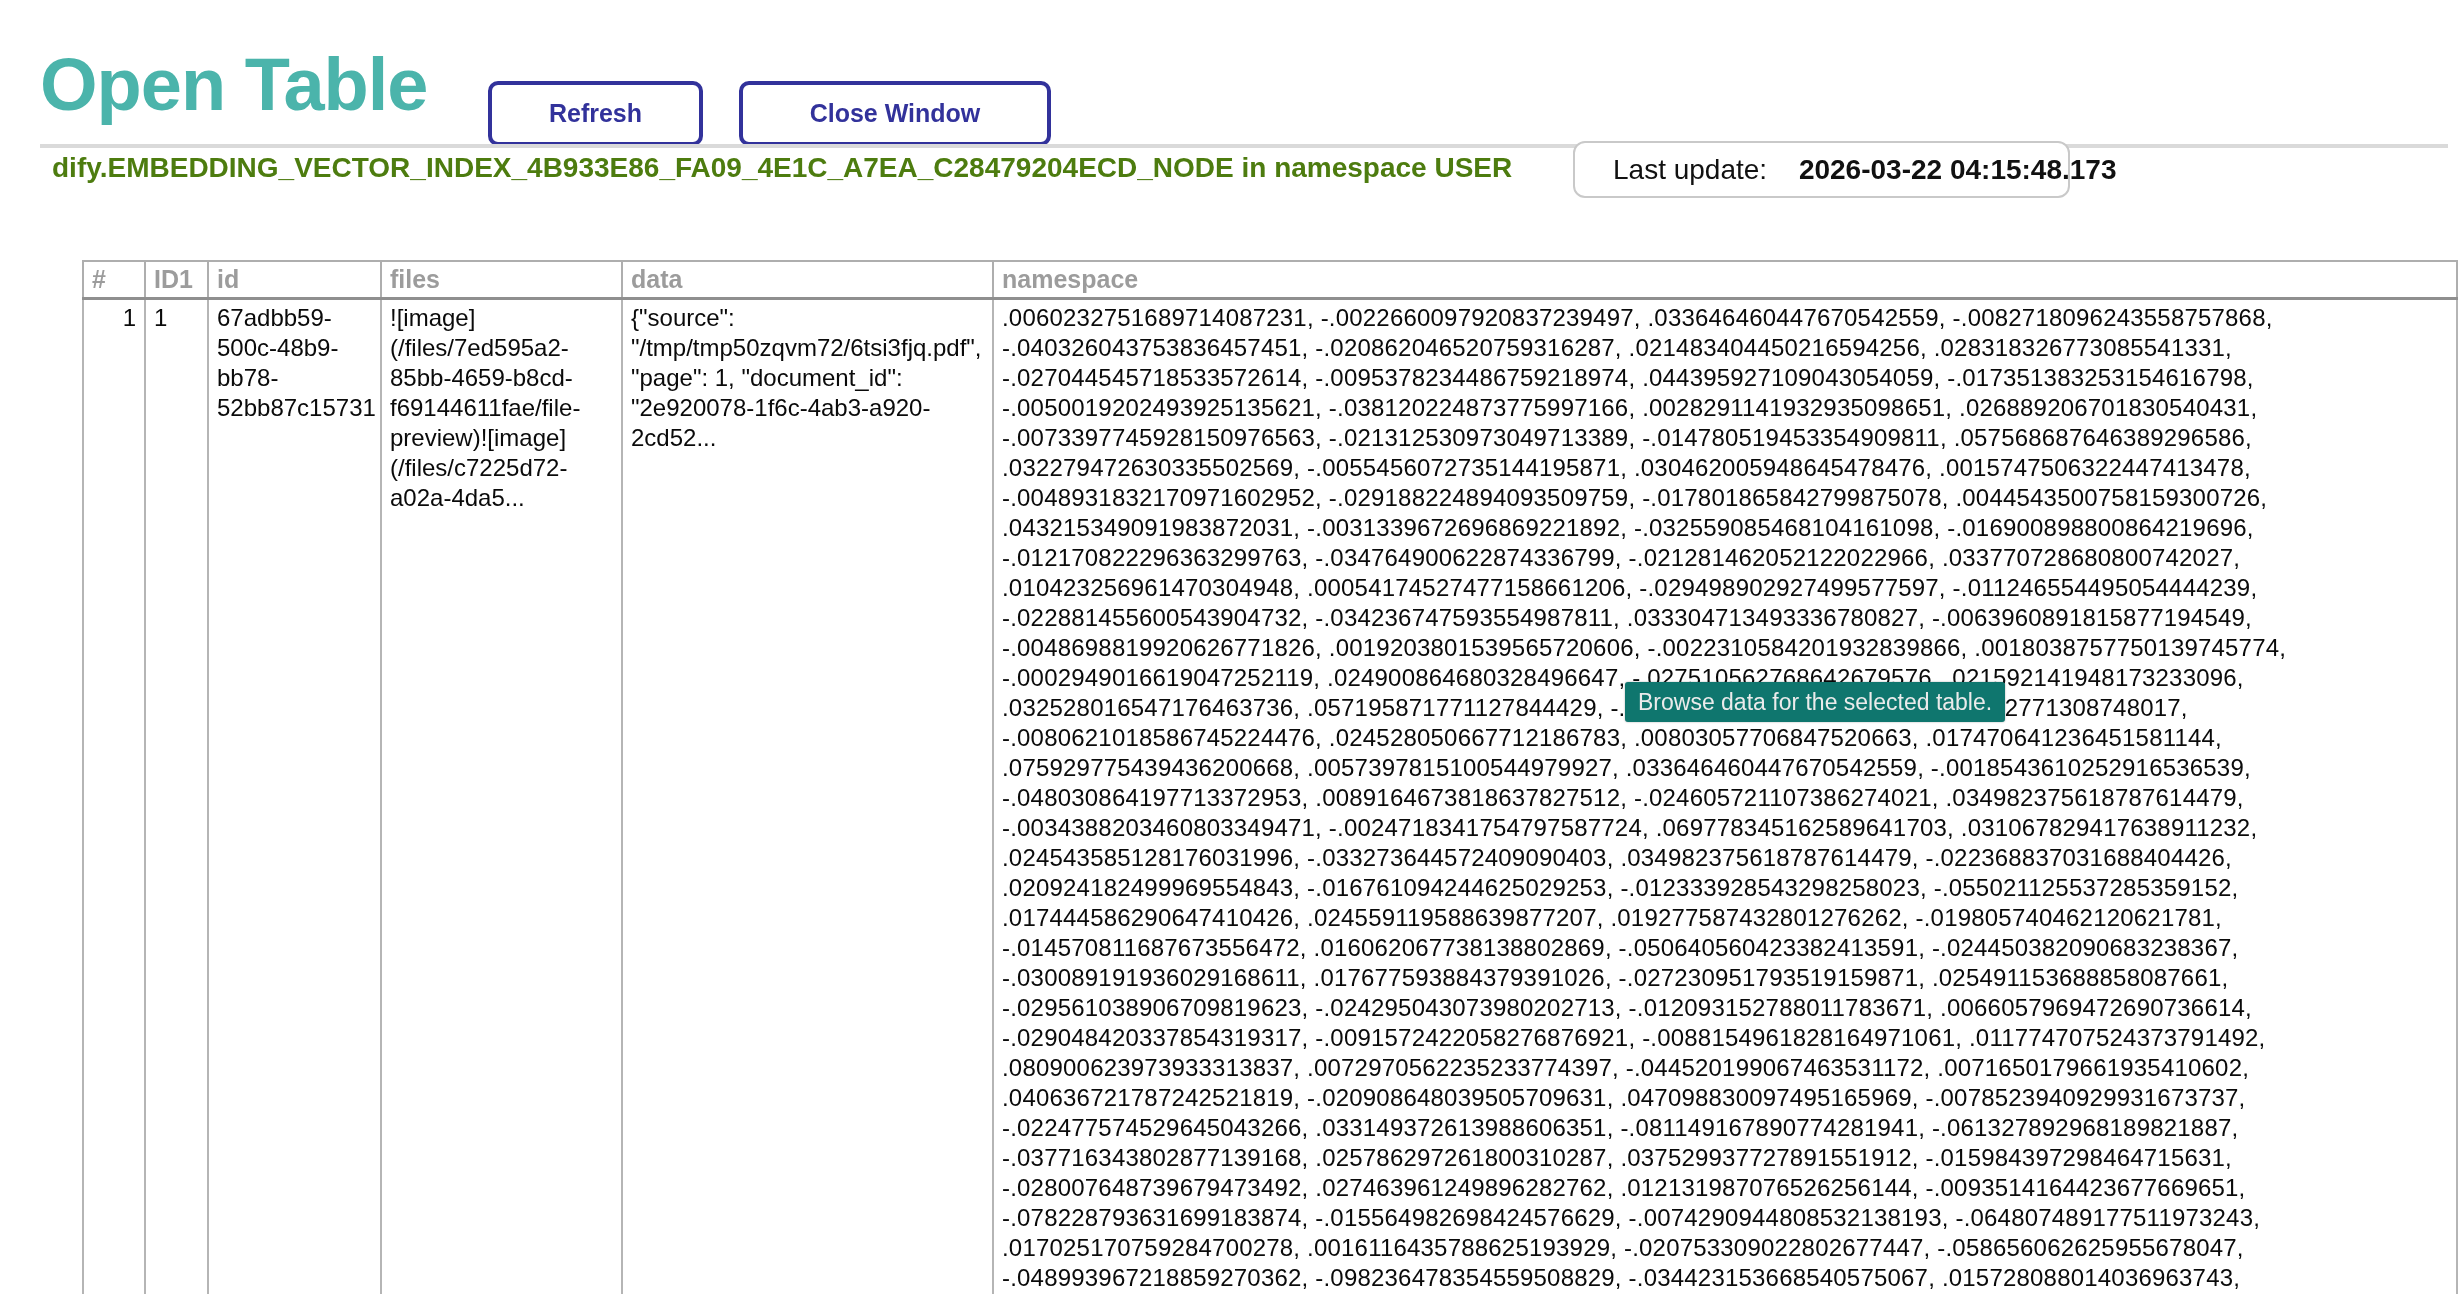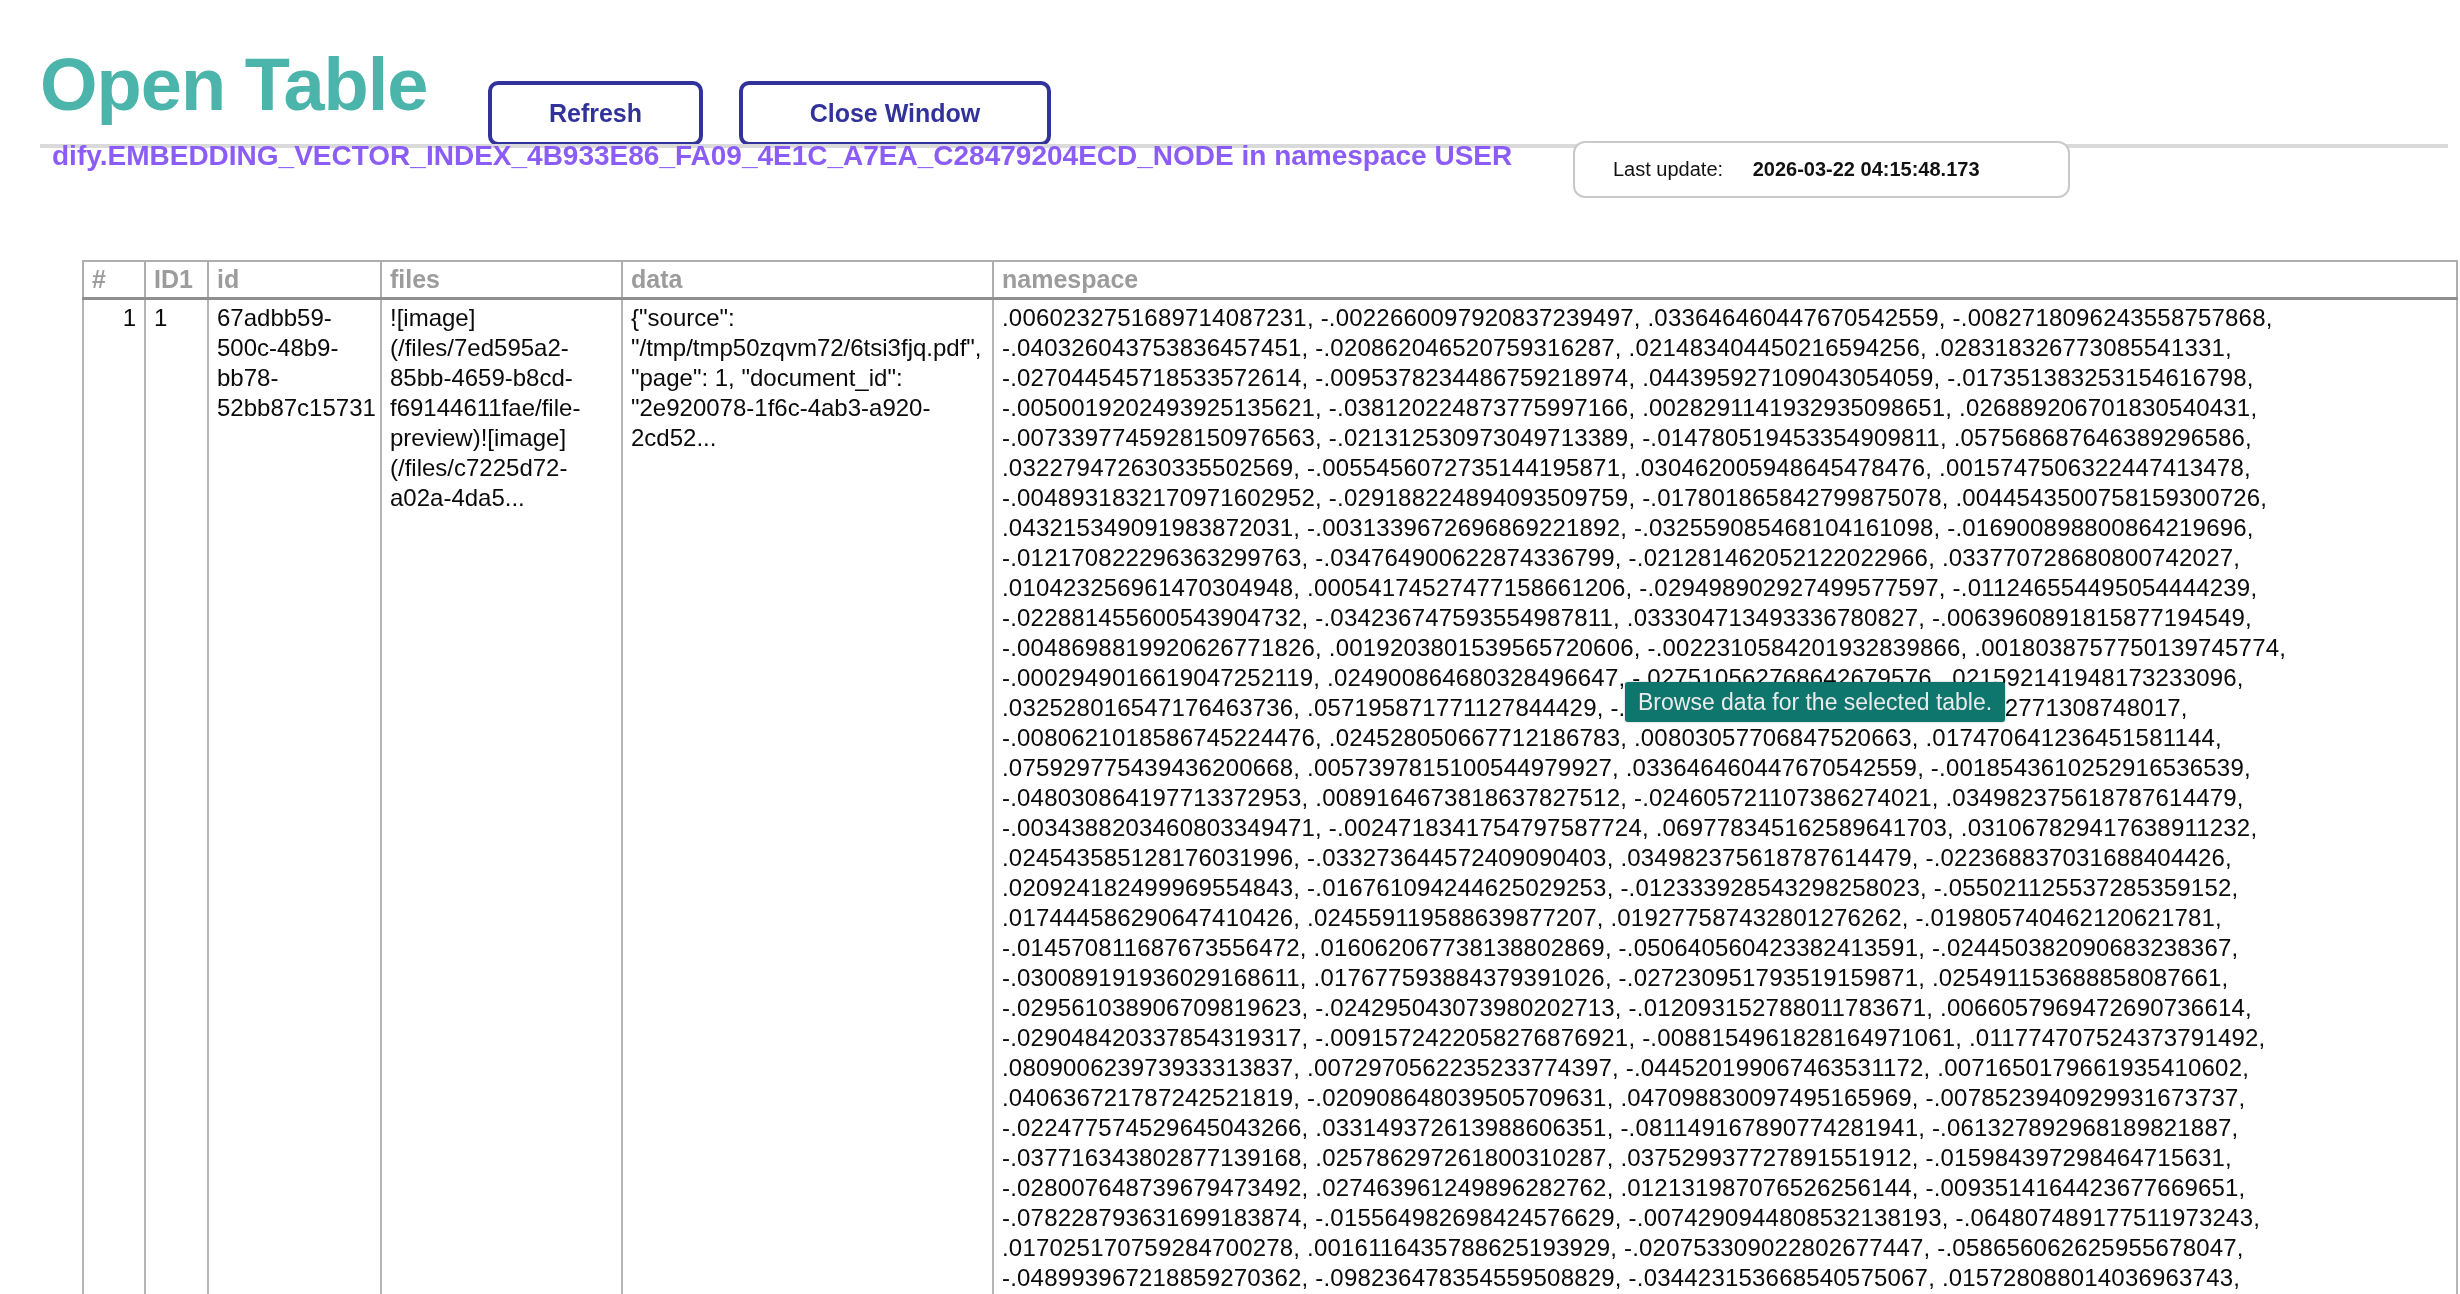--- a/index.html
+++ b/index.html
@@ -11,26 +11,26 @@
                 color:#4bb4ab; letter-spacing:-1px; }
   .btn-row { position:absolute; left:464px; top:57px; display:flex; gap:12px; }
   .btn { height:65px; background:#fff; border:4px solid #32329b; border-radius:10px;
          color:#32329b; font-weight:700; font-size:25px; display:flex; align-items:center;
          justify-content:center; cursor:pointer; font-family:"Liberation Sans",sans-serif; }
   .btn.refresh { width:215px; }
   .btn.close { width:312px; }
 
   .top-rule { position:absolute; left:28px; top:132px; right:0; height:4px; background:#dadada; }
 
-  .table-label { position:absolute; left:40px; top:128px; font-size:28px; font-weight:600;
-                 color:#8b5cf6; }
+  .table-label { position:absolute; left:40px; top:140px; font-size:28px; font-weight:600;
+                 color:#4d7c0f; }
 
   .last-update-box { position:absolute; left:1561px; top:129px; width:497px; height:57px;
                      background:#fff; border:2px solid #c9c9c9; border-radius:12px;
-                     display:flex; align-items:center; padding-left:26px; font-size:20px;
+                     display:flex; align-items:center; padding-left:26px; font-size:28px;
                      color:#111; white-space:pre; }
   .last-update-box b { font-weight:700; }
 
   
   .grid-wrap { position:absolute; left:58px; top:236px; }
   table.grid { border-collapse:collapse; table-layout:fixed; width:2374px;
                border:2px solid #9f9f9f; }
   table.grid th { color:#9c9c9c; font-weight:700; font-size:25px; text-align:left;
                   padding:3px 8px; height:32px; border:2px solid #aeaeae;
                   border-bottom:3px solid #8f8f8f; white-space:nowrap; overflow:hidden; }

